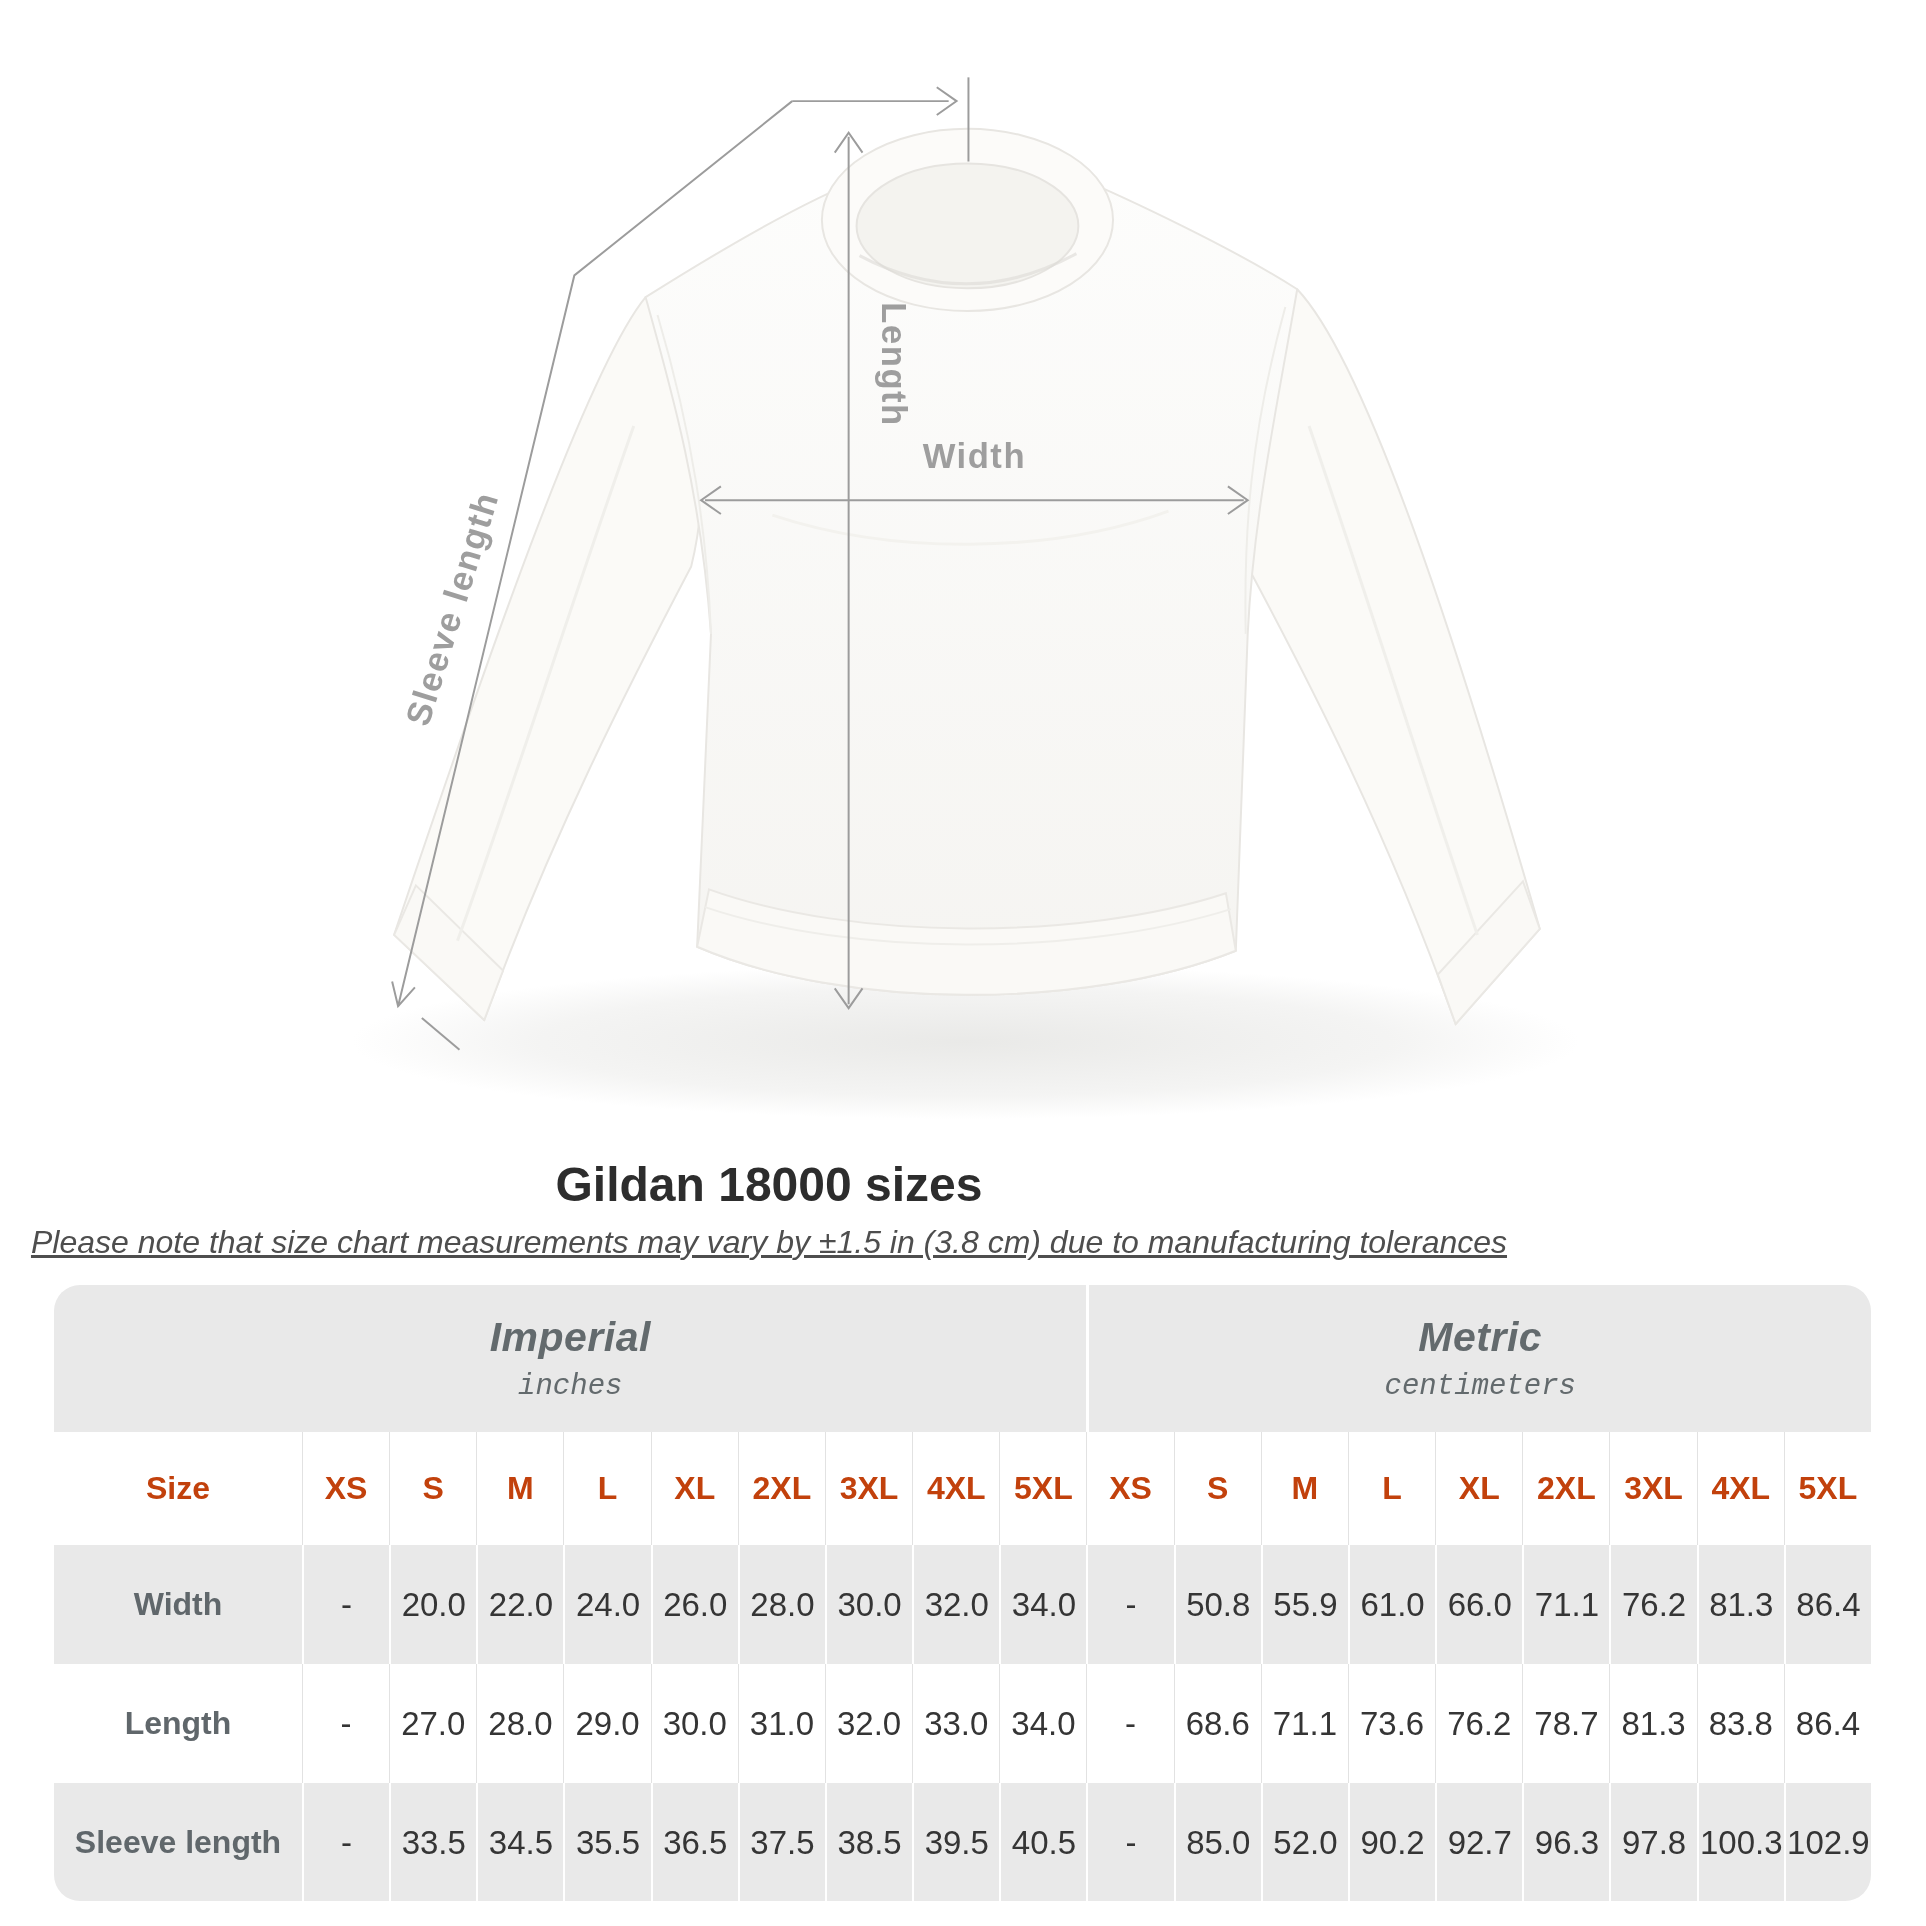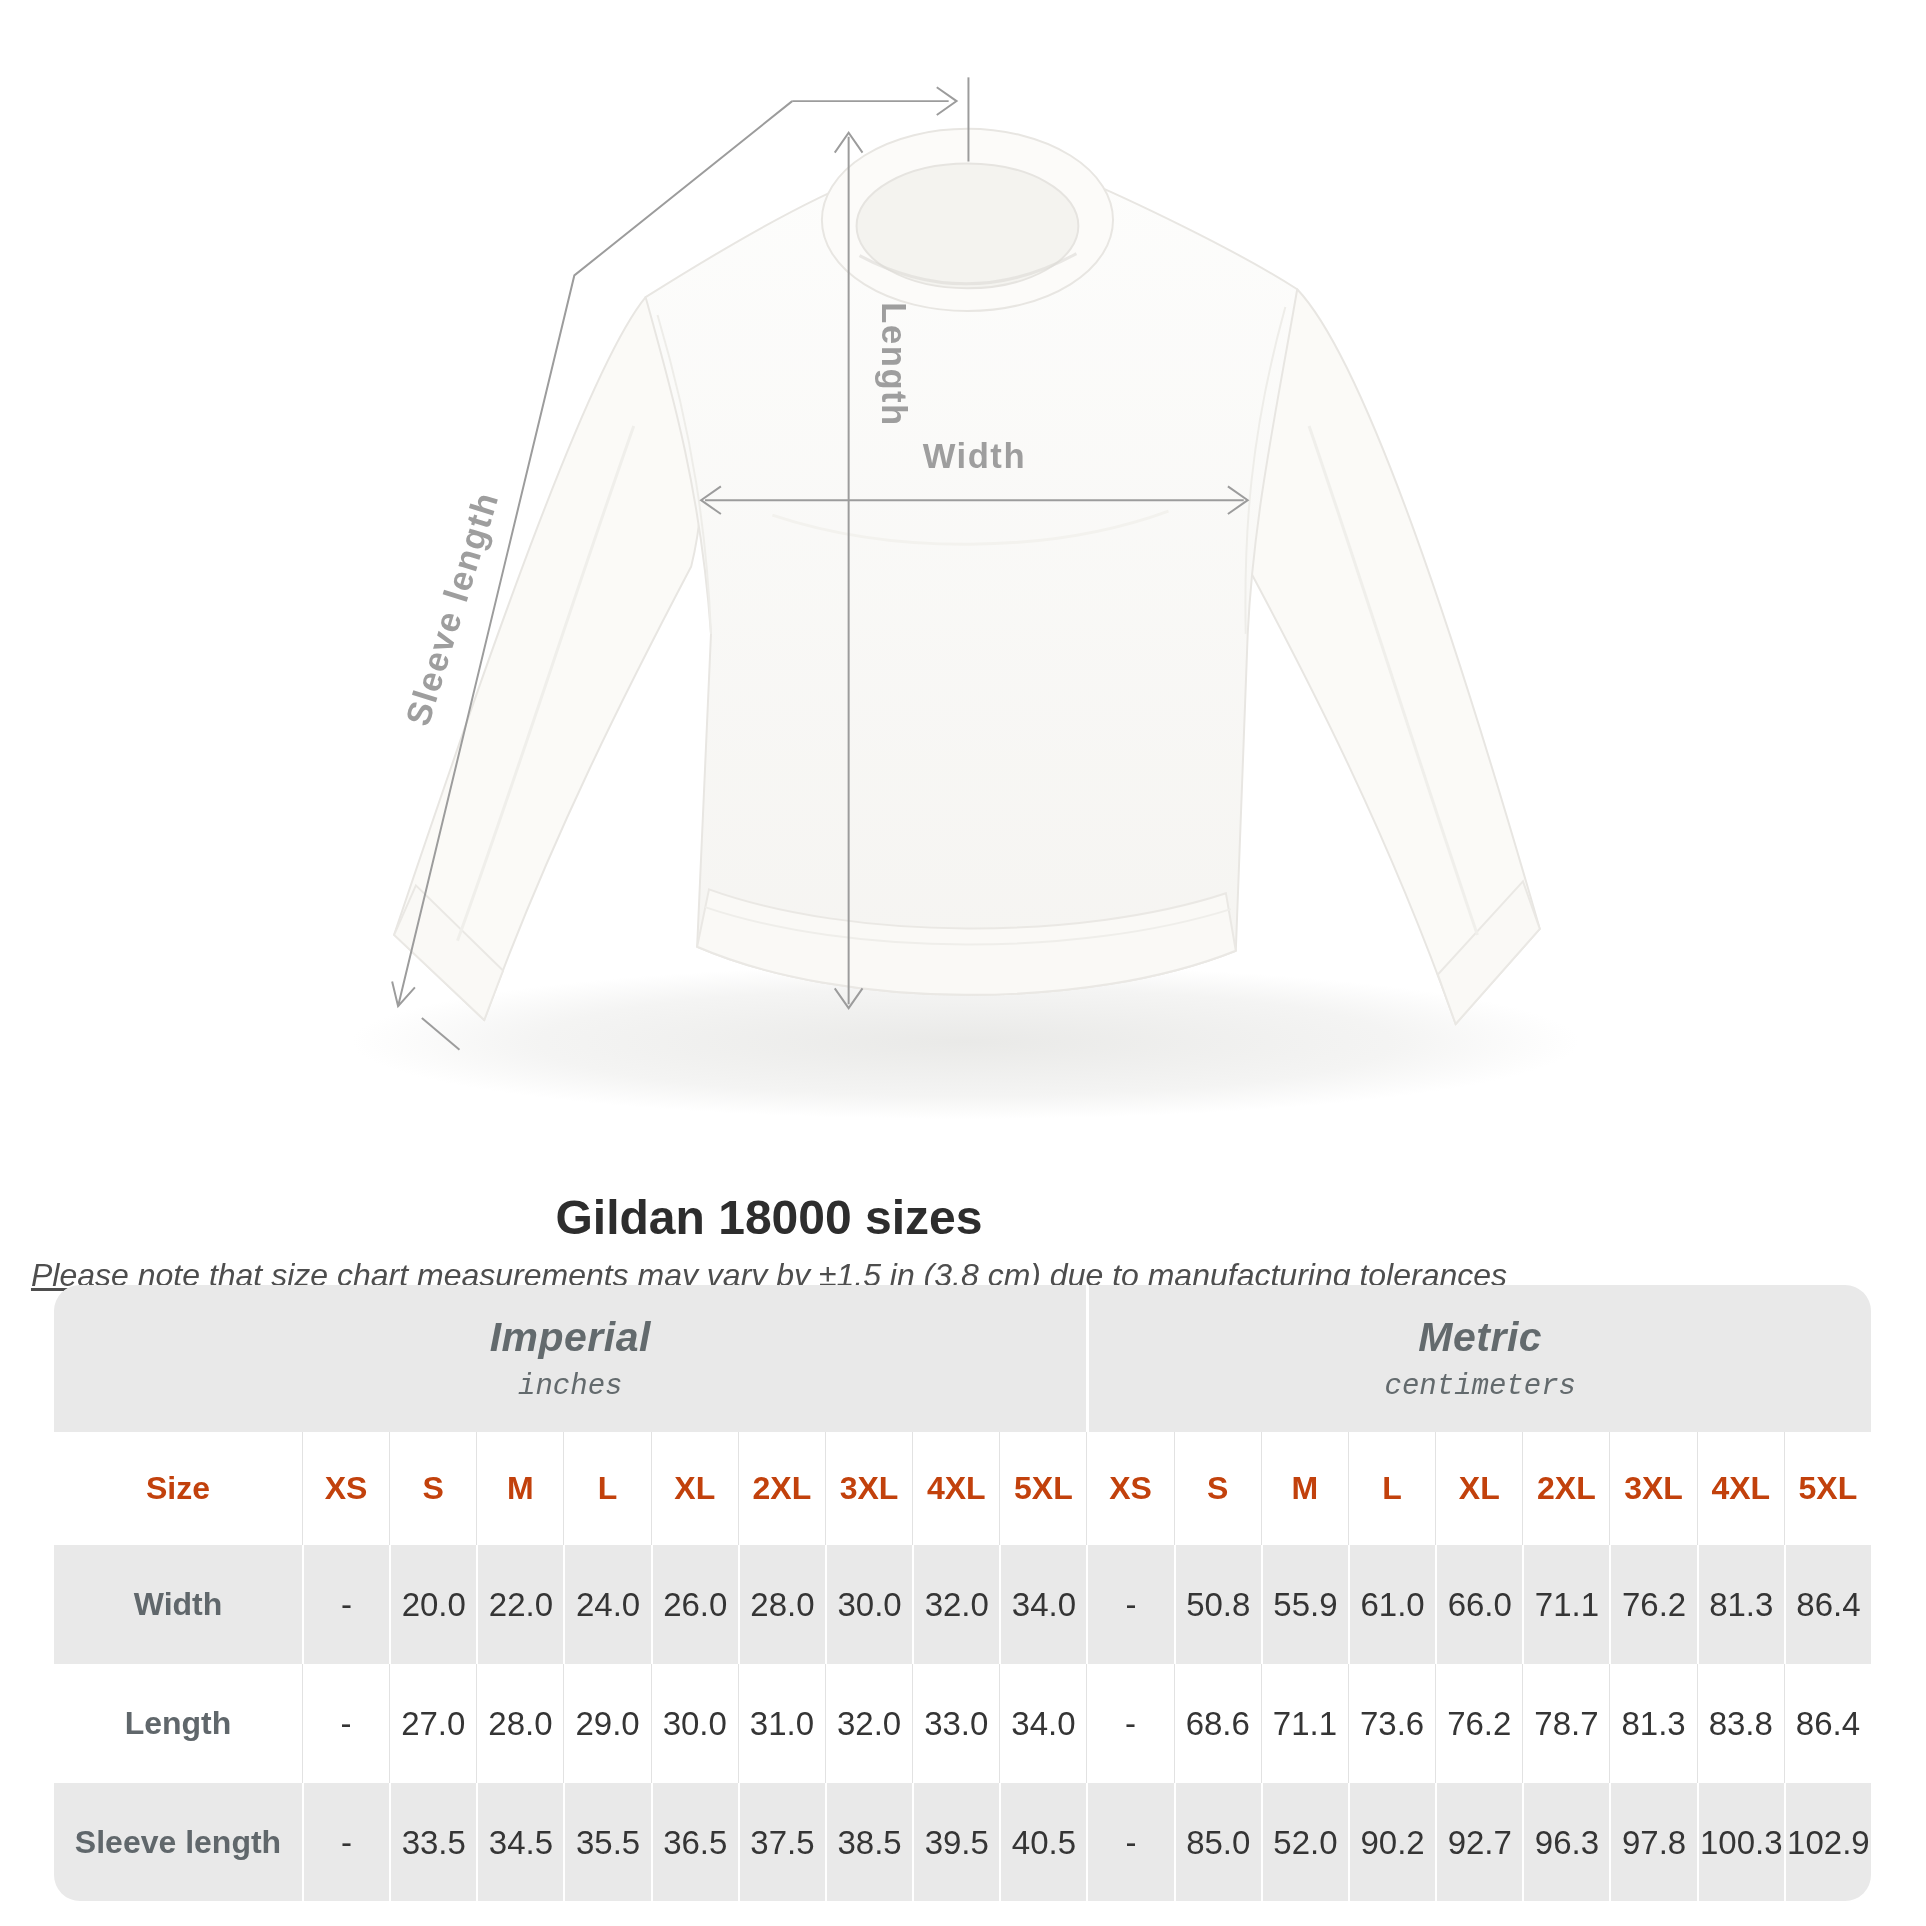--- a/index.html
+++ b/index.html
@@ -7,21 +7,21 @@
     position:relative;width:1927px;height:1927px;background:#ffffff;overflow:hidden;
     font-family:"Liberation Sans",sans-serif;
   }
   
   .hero{position:absolute;left:0;top:0;}
   .anno-label{
     font-family:"Liberation Sans",sans-serif;font-weight:bold;font-size:35px;
     fill:#9e9e9e;letter-spacing:1.5px;
   }
   
-  .title-block{position:absolute;left:0;top:1189px;width:1538px;text-align:center;}
+  .title-block{position:absolute;left:0;top:1156px;width:1538px;text-align:center;}
   .title-block h1{margin:0;font-size:48px;line-height:1.2;font-weight:bold;color:#2d2d2d;}
   .title-block p{margin:10px 0 12px 0;font-style:italic;font-size:32px;color:#4e4e4e;text-decoration:underline;}
   
   .size-table{
     position:absolute;left:54px;top:1285px;width:1817px;height:616px;
     border-radius:26px;overflow:hidden;background:#ffffff;
     display:grid;
     grid-template-columns:248px repeat(18,1fr);
     grid-template-rows:147px 113px 119px 119px 119px;
   }

